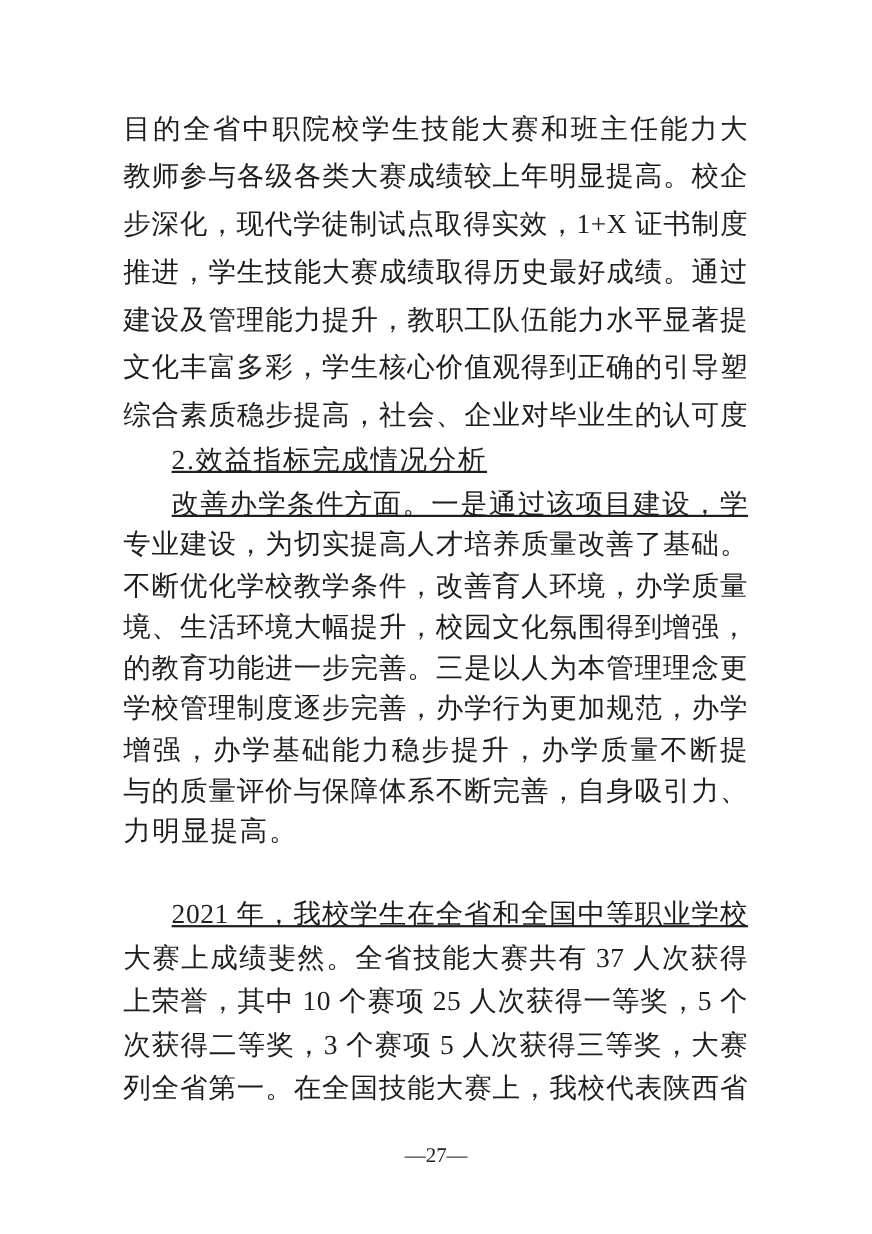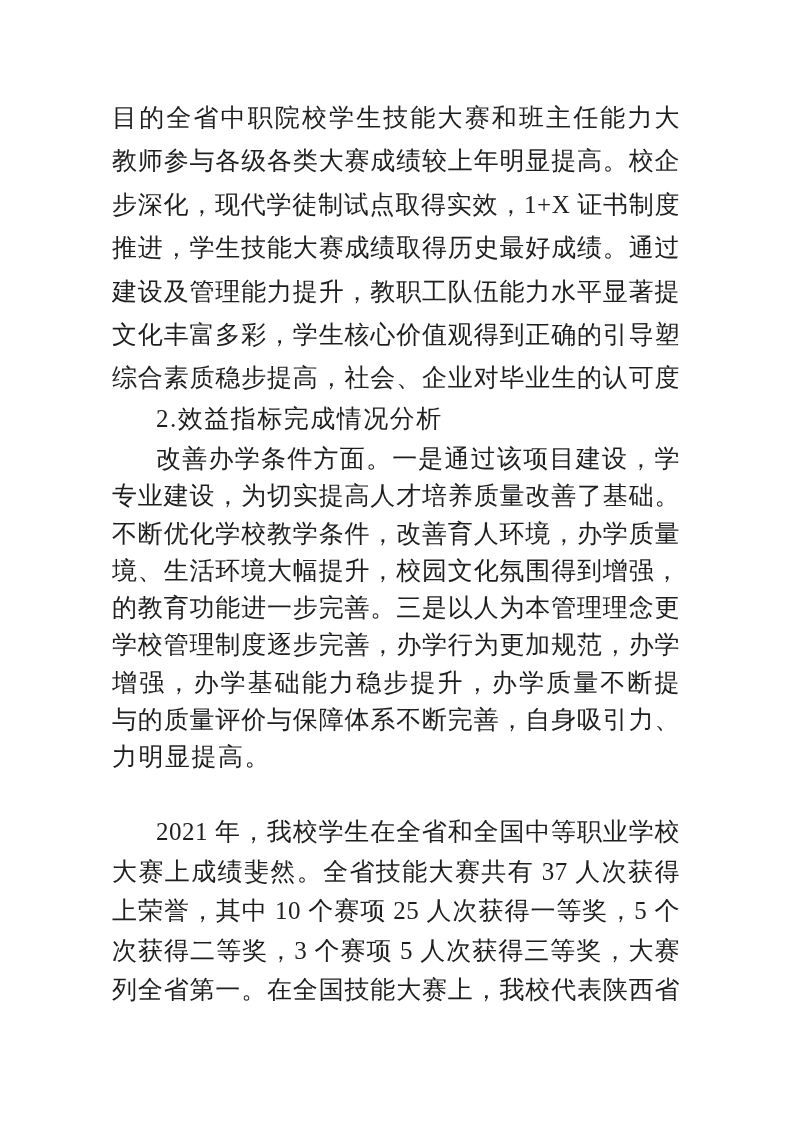--- a/index.html
+++ b/index.html
@@ -47,20 +47,21 @@
     overflow: hidden;
     white-space: normal;
   }
   .line.nojust {
     text-align: left;
     text-align-last: left;
     letter-spacing: 1.5px;
   }
   .line.indent {
     text-indent: 44px;
+    text-decoration: underline;
   }
   .footer {
     position: absolute;
     left: 0;
     top: 1040px;
     width: 793px;
     text-align: center;
   }
   .pagenum {
     font-size: 19px;
@@ -97,13 +98,16 @@
         <div class="line nojust">力明显提高。</div>
       </div>
       <div class="para p3">
         <div class="line indent">2021 年，我校学生在全省和全国中等职业学校学生技能</div>
         <div class="line">大赛上成绩斐然。全省技能大赛共有 37 人次获得三等奖以</div>
         <div class="line">上荣誉，其中 10 个赛项 25 人次获得一等奖，5 个赛项 7 人</div>
         <div class="line">次获得二等奖，3 个赛项 5 人次获得三等奖，大赛总成绩位</div>
         <div class="line">列全省第一。在全国技能大赛上，我校代表陕西省参加 10</div>
       </div>
     </div>
+  <div class="footer">
+    <span class="pagenum">—27—</span>
+  </div>
 </div>
 
 </body></html>

